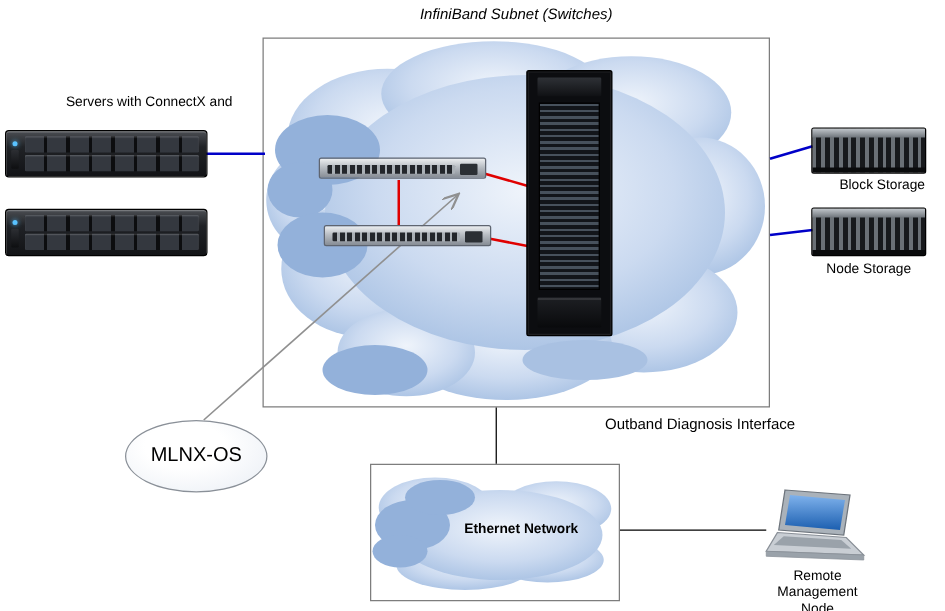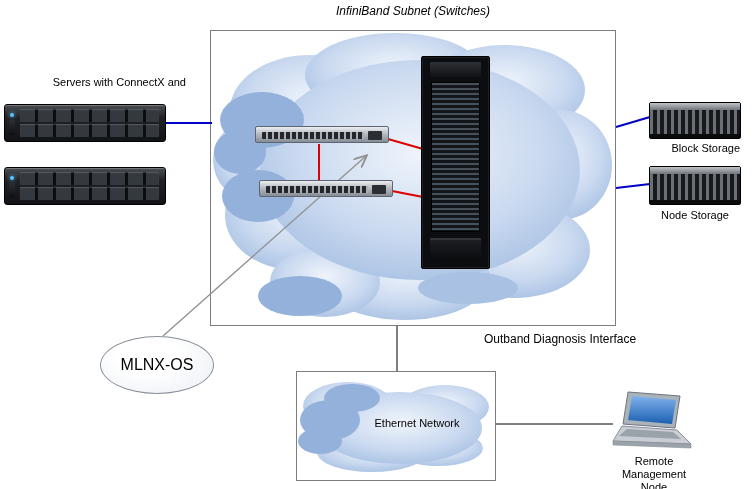--- a/index.html
+++ b/index.html
@@ -7,21 +7,21 @@
   #stage {
     position:relative; width:756px; height:489px; background:#ffffff;
     font-family:"Liberation Sans", sans-serif; color:#000; overflow:hidden;
   }
   .label { position:absolute; font-size:11px; line-height:13px; }
   .title { left:210px; top:5px; width:406px; text-align:center; font-size:12px;font-style:italic; }
   .servers-label { left:6px; top:76px; width:180px; text-align:right; }
   .outband-label { left:452px; top:332px; font-size:12px; line-height:14px;margin-left:32px; }
   .block-label { left:650px; top:142px; width:90px; text-align:right; }
   .file-label  { left:650px; top:209px; width:90px; text-align:center; }
-  .ethernet-label { left:352px; top:417px; width:130px; text-align:center; }
+  .ethernet-label { left:352px; top:417px; width:130px; text-align:center;font-weight:bold; }
   .remote-label { left:604px; top:455px; width:100px; text-align:center; }
 
   .box { position:absolute; border:1px solid #7d7d7d; background:transparent; }
   .main-box { left:210px; top:30px; width:406px; height:296px; }
   .ethernet-box { left:296px; top:371px; width:200px; height:110px; }
 
   #overlay { position:absolute; left:0; top:0; }
 
   
   .server {

